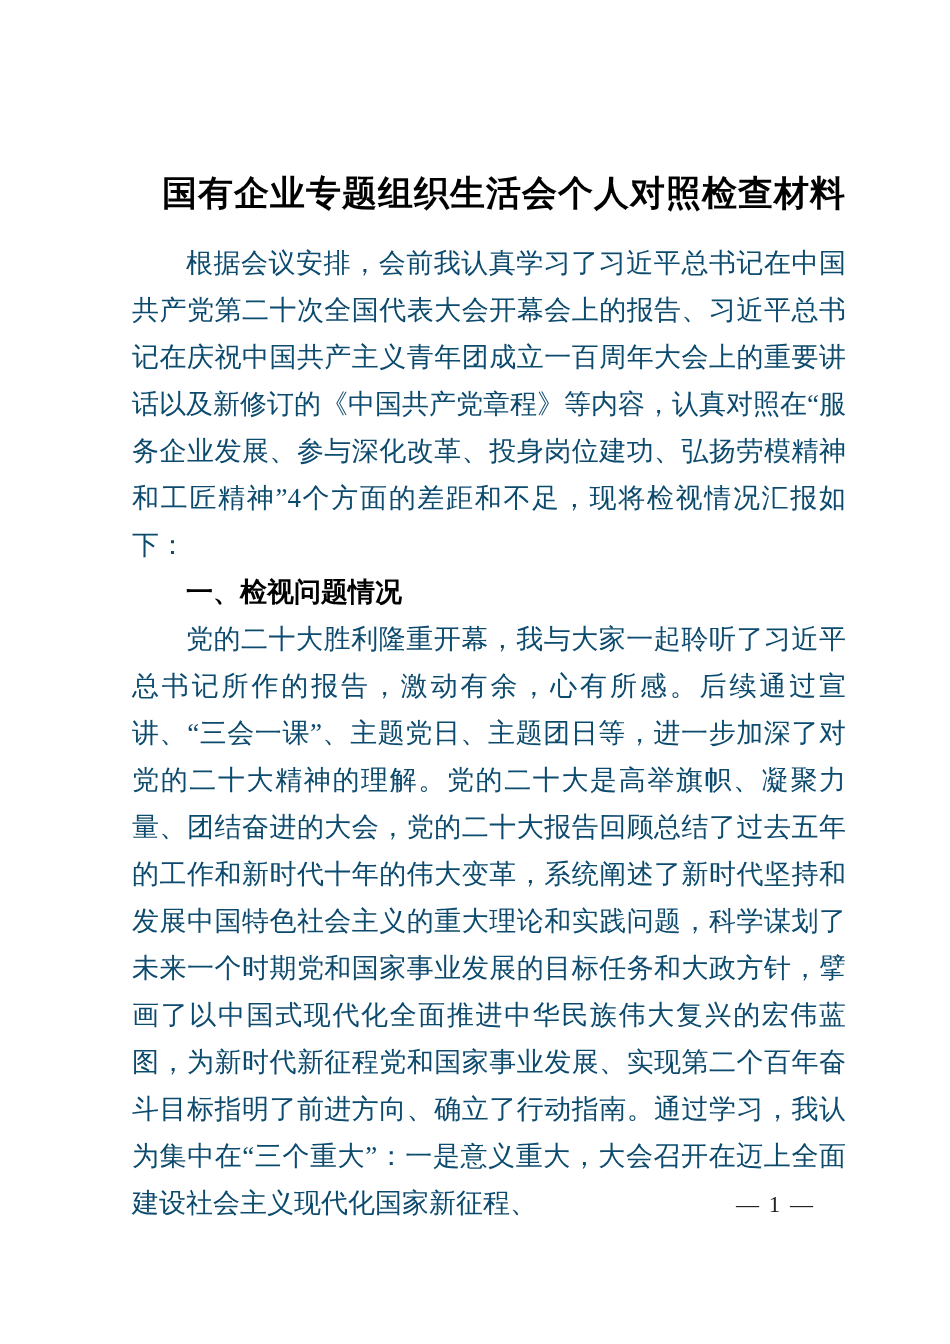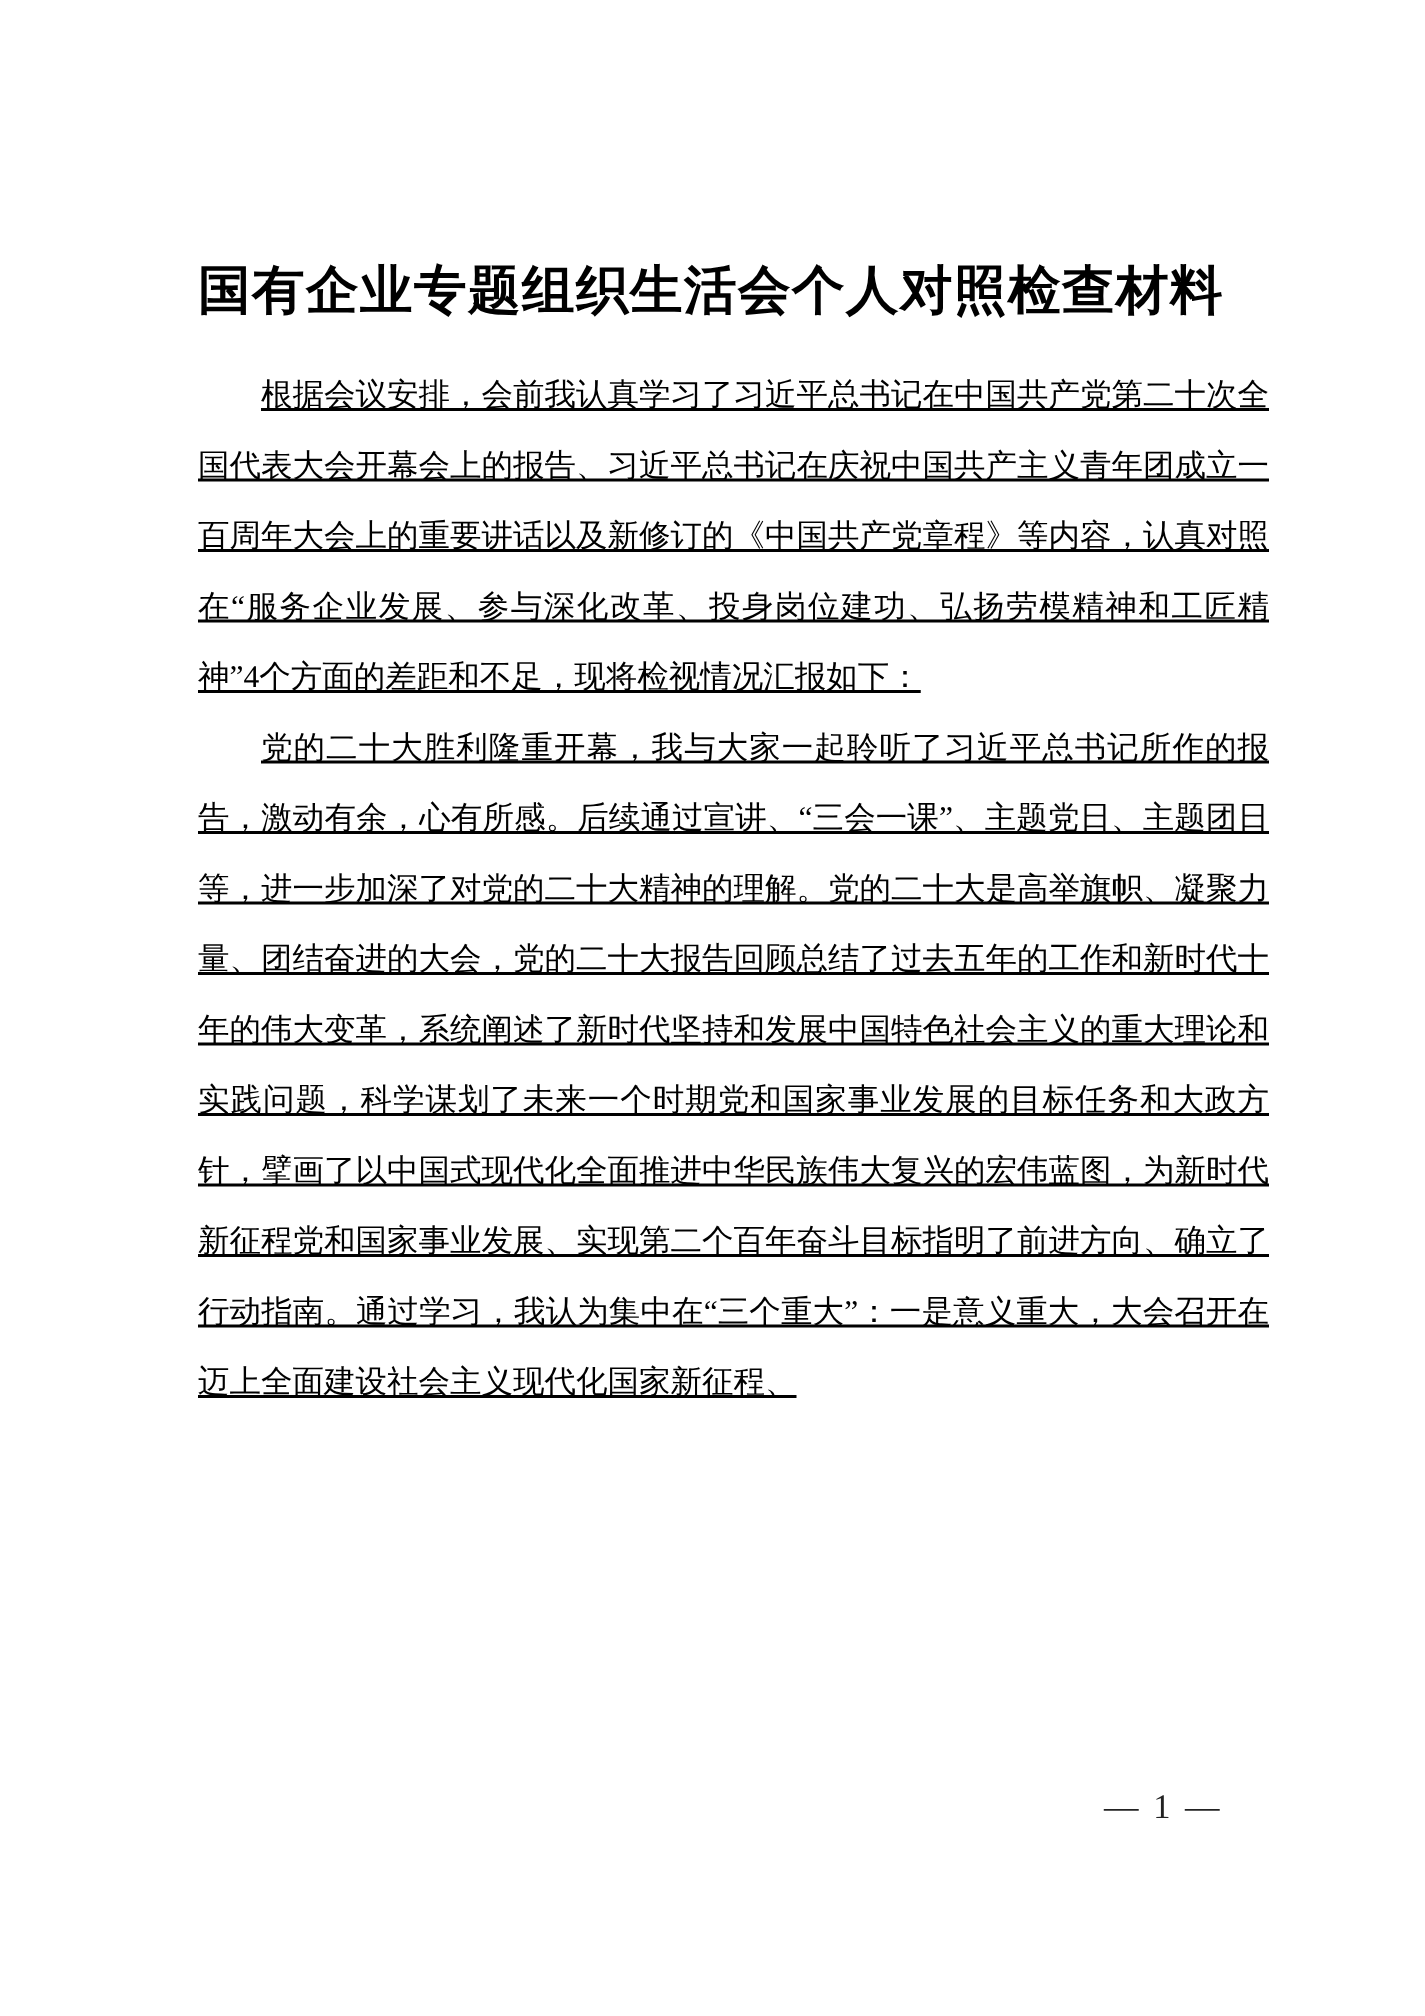--- a/index.html
+++ b/index.html
@@ -20,35 +20,34 @@
     width: 950px;
     height: 1344px;
     padding: 172px 104px 0 132px;
     position: relative;
   }
   .doc-title {
     margin: 0 0 24px 0;
     font-size: 35px;
     line-height: 44px;
     font-weight: bold;
-    text-align: left;
+    text-align: right;
     color: #000000;
     letter-spacing: 1px;
     font-family: "Liberation Serif", "DejaVu Serif", serif;
   }
   .body-para {
     margin: 0;
-    font-size: 21px;
+    font-size: 27px;
     line-height: 47px;
     text-align: justify;
     text-justify: inter-ideograph;
     text-indent: 2em;
-    color: #000000;
+    color: #0c4a6e;
     word-break: break-all;
-    text-decoration: underline;
   }
   .section-heading {
     margin: 0;
     font-size: 27px;
     line-height: 47px;
     font-weight: bold;
     text-indent: 2em;
     color: #000000;
     font-family: "Liberation Sans", "DejaVu Sans", sans-serif;
   }
@@ -74,19 +73,20 @@
 </style>
 </head>
 <body>
 
 <div class="page">
 
   <h1 class="doc-title">国有企业专题组织生活会个人对照检查材料</h1>
 
   <p class="body-para">根据会议安排，会前我认真学习了习近平总书记在中国共产党第二十次全国代表大会开幕会上的报告、习近平总书记在庆祝中国共产主义青年团成立一百周年大会上的重要讲话以及新修订的《中国共产党章程》等内容，认真对照在“服务企业发展、参与深化改革、投身岗位建功、弘扬劳模精神和工匠精神”4个方面的差距和不足，现将检视情况汇报如下：</p>
 
+  <h2 class="section-heading">一、检视问题情况</h2>
 
 
   <p class="body-para">党的二十大胜利隆重开幕，我与大家一起聆听了习近平总书记所作的报告，激动有余，心有所感。后续通过宣讲、“三会一课”、主题党日、主题团日等，进一步加深了对党的二十大精神的理解。党的二十大是高举旗帜、凝聚力量、团结奋进的大会，党的二十大报告回顾总结了过去五年的工作和新时代十年的伟大变革，系统阐述了新时代坚持和发展中国特色社会主义的重大理论和实践问题，科学谋划了未来一个时期党和国家事业发展的目标任务和大政方针，擘画了以中国式现代化全面推进中华民族伟大复兴的宏伟蓝图，为新时代新征程党和国家事业发展、实现第二个百年奋斗目标指明了前进方向、确立了行动指南。通过学习，我认为集中在“三个重大”：一是意义重大，大会召开在迈上全面建设社会主义现代化国家新征程、</p>
 
   <div class="page-footer">— 1 —</div>
 
 </div>
 
 </body></html>

